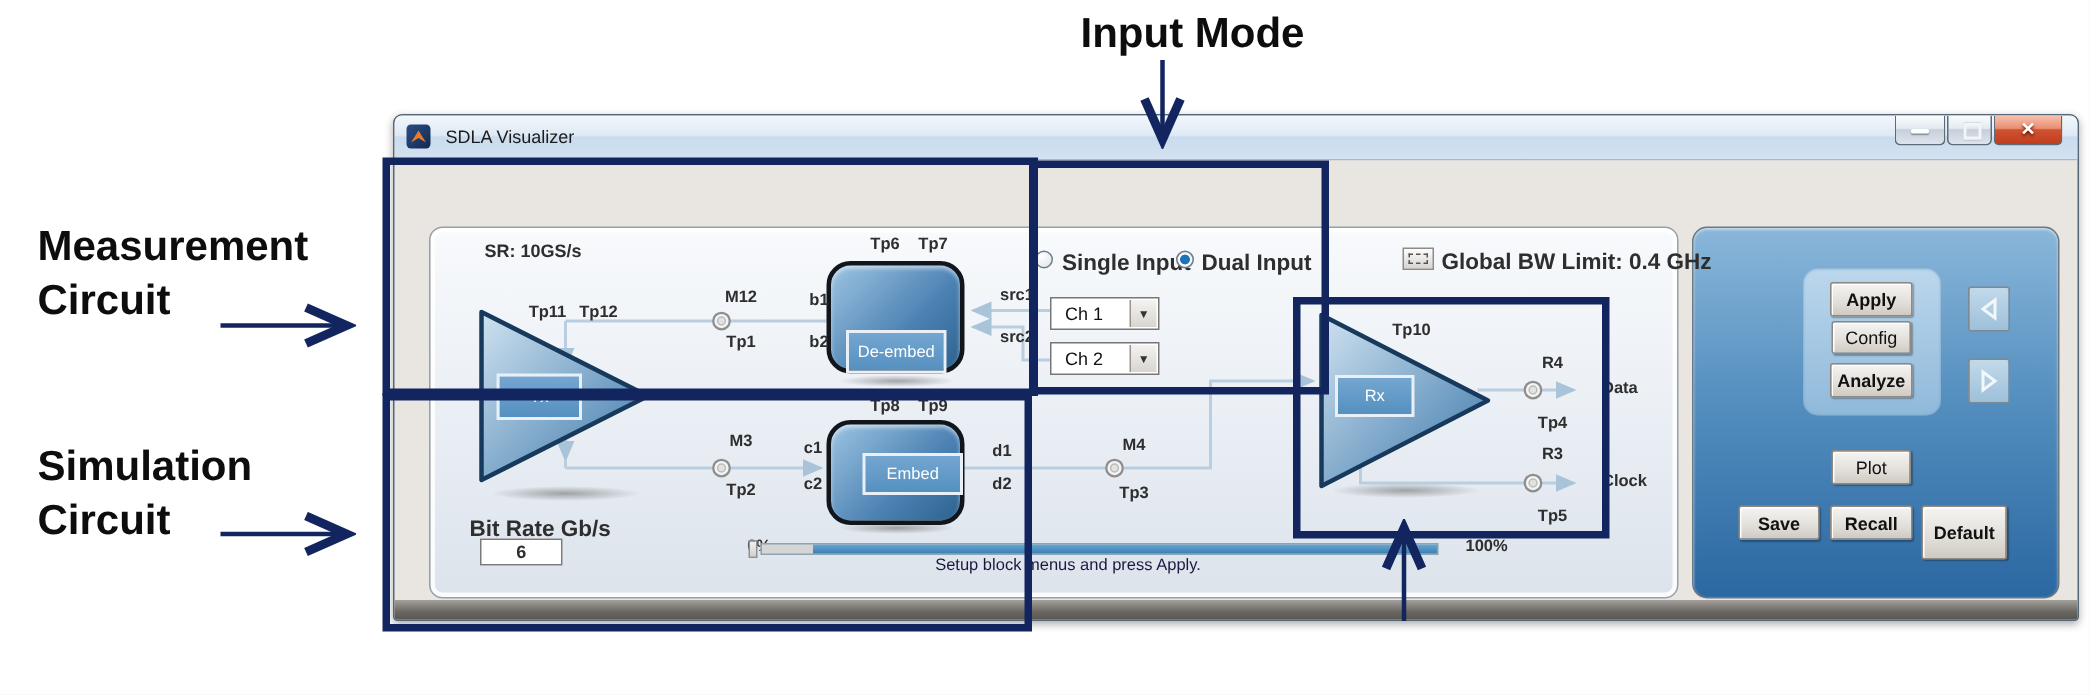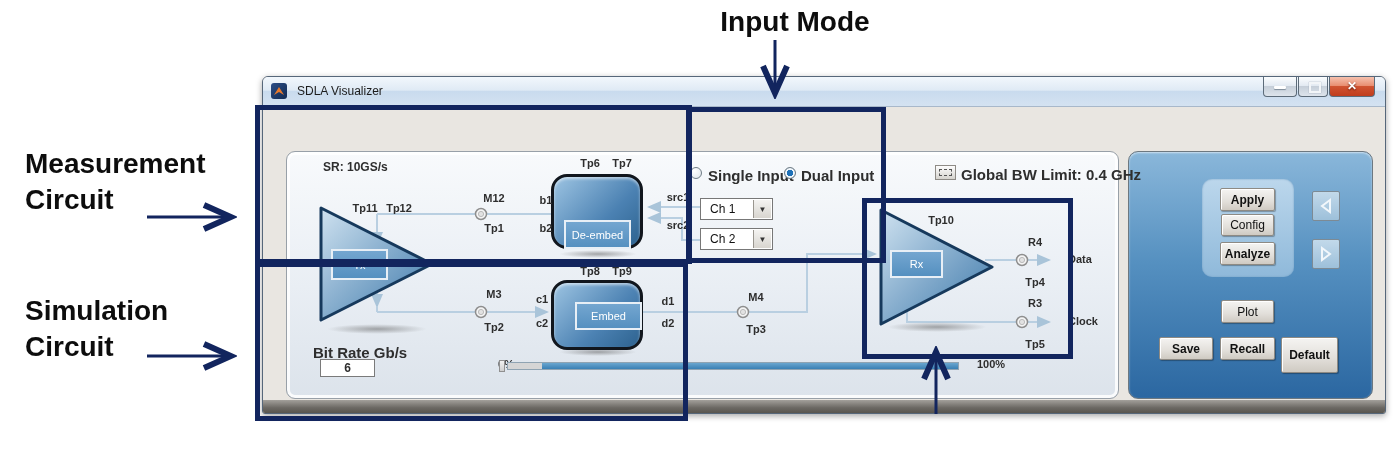--- a/index.html
+++ b/index.html
@@ -294,20 +294,21 @@
 
       <div class="prlabel" style="left:26px;top:192px;">Bit Rate Gb/s</div>
       <input id="bitrate-input" value="6" style="">
 
       <div class="dlabel" style="left:186px;top:206px;width:28px;text-align:right;">0%</div>
       <div id="prog-knob"></div>
       <div id="prog-track">
         <div id="prog-fill"></div>
       </div>
       <div class="dlabel" style="left:677px;top:206px;text-align:left;">100%</div>
+      <div id="status-text">Setup block menus and press Apply.</div>
     </div>
 
     <div id="ctrl-panel">
       <div id="ctrl-inner"></div>
       <button class="gbtn bold" style="left:91px;top:36px;width:55px;height:23px;">Apply</button>
       <button class="gbtn" style="left:92px;top:62px;width:53px;height:22px;">Config</button>
       <button class="gbtn bold" style="left:91px;top:90px;width:55px;height:23px;">Analyze</button>
       <div class="arrowbtn" style="left:183px;top:39px;">
         <svg width="14" height="16">
             <polygon points="11,2 3,8 11,14" fill="none" stroke="#f2f7fb" stroke-width="2"></polygon>

